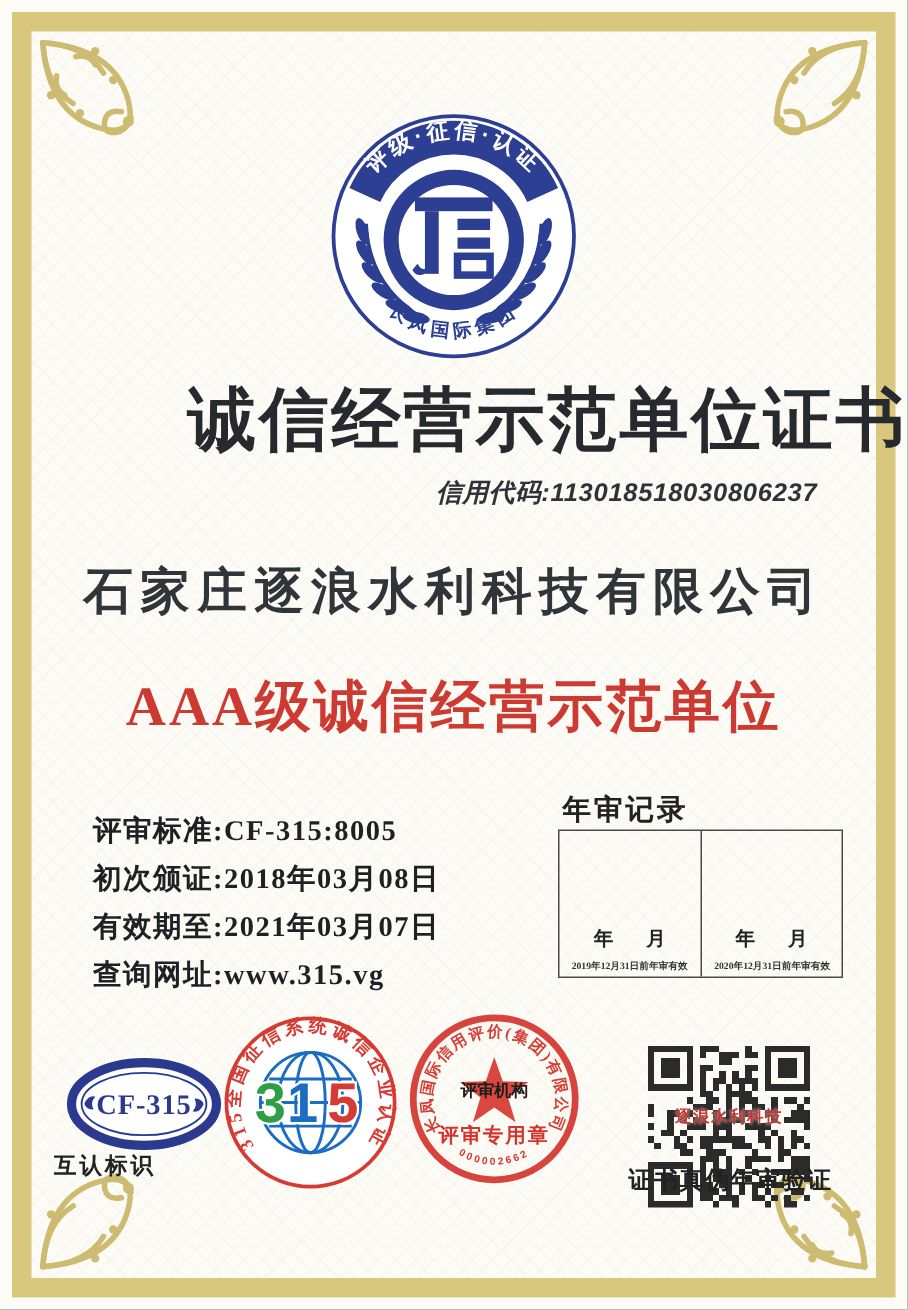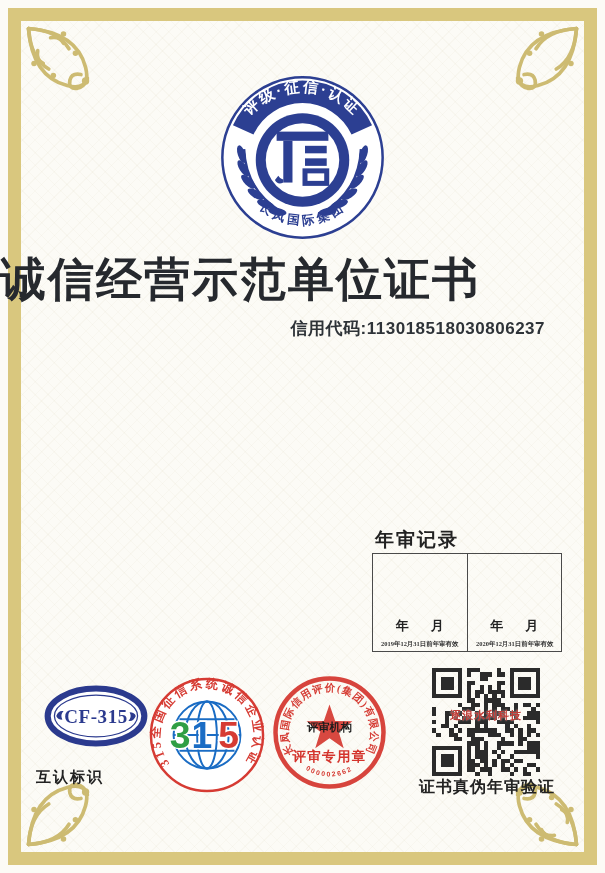--- a/index.html
+++ b/index.html
@@ -15,52 +15,52 @@
       repeating-linear-gradient(-45deg, rgba(205,195,160,.08) 0 1px, transparent 1px 9px);
   }
   .corner{position:absolute;width:92px;height:92px;}
   .corner.tl{top:23px;left:23px;}
   .corner.tr{top:23px;right:23px;transform:scaleX(-1);}
   .corner.bl{bottom:23px;left:23px;transform:scaleY(-1);}
   .corner.br{bottom:23px;right:23px;transform:scale(-1,-1);}
 
   .emblem{position:absolute;top:74px;left:219px;width:167px;height:167px;}
 
-  .title{position:absolute;top:249px;left:0;width:100%;text-align:left;
+  .title{position:absolute;top:249px;left:0;width:100%;text-align:right;
     font-family:"Liberation Sans","DejaVu Sans",sans-serif;
     font-size:46px;font-weight:900;letter-spacing:2px;color:#26292e;}
   .credit{position:absolute;top:317px;right:60px;
     font-family:"Liberation Sans","DejaVu Sans",sans-serif;
-    font-size:17px;font-weight:bold;color:#2e3338;letter-spacing:.5px;}
+    font-size:17px;font-weight:bold;color:#2e3338;letter-spacing:.5px;font-style:italic;}
   .company{position:absolute;top:372px;left:0;width:100%;text-align:center;
     font-family:"Liberation Sans","DejaVu Sans",sans-serif;
     font-size:33px;font-weight:900;letter-spacing:5px;color:#30353a;}
   .award{position:absolute;top:446px;left:0;width:100%;text-align:center;
     font-size:37px;font-weight:bold;color:#cd3a31;letter-spacing:2px;}
 
   .details{position:absolute;top:539px;left:62px;font-size:19px;font-weight:bold;color:#1e2124;}
   .details div{height:32px;line-height:32px;letter-spacing:1px;}
 
   .ar-label{position:absolute;top:527px;left:375px;font-size:19px;font-weight:bold;color:#222;letter-spacing:2px;}
   .ar-box{position:absolute;top:553px;left:372px;width:188px;height:97px;
     border:1.5px solid #4a4a4a;display:flex;}
   .ar-cell{position:relative;flex:1;border-right:1.5px solid #4a4a4a;}
   .ar-cell:last-child{border-right:none;}
   .ar-ym{position:absolute;bottom:16px;left:0;width:100%;display:flex;justify-content:center;gap:22px;
     font-size:13px;font-weight:bold;color:#222;}
   .ar-note{position:absolute;bottom:2px;left:0;width:100%;text-align:center;
     font-size:7px;font-weight:bold;color:#333;white-space:nowrap;transform:scale(.92);}
 
-  .cf315{position:absolute;top:682px;left:44px;width:104px;height:68px;}
+  .cf315{position:absolute;top:702px;left:44px;width:104px;height:68px;}
   .cf315-caption{position:absolute;top:768px;left:36px;width:120px;
     font-size:15px;font-weight:bold;color:#222;letter-spacing:2px;}
   .globe{position:absolute;top:676px;left:148px;width:118px;height:118px;}
   .seal{position:absolute;top:674px;left:271px;width:117px;height:117px;}
 
-  .qr-wrap{position:absolute;top:668px;left:432px;width:108px;height:108px;}
+  .qr-wrap{position:absolute;top:697px;left:432px;width:108px;height:108px;}
   .qr-overlay{position:absolute;top:40px;left:0;width:100%;text-align:center;
     font-size:11px;font-weight:bold;color:#c03a35;letter-spacing:1px;
     text-shadow:0 0 2px rgba(255,255,255,.7);}
   .qr-caption{position:absolute;top:777px;left:412px;width:150px;text-align:center;
     font-size:16px;font-weight:bold;color:#222;letter-spacing:1px;}
 </style>
 </head>
 <body>
 
 <div class="cert">
@@ -180,21 +180,29 @@
         <rect x="3" y="13" width="26" height="15" fill="none" stroke="#2c3f92" stroke-width="6"></rect>
       </g>
       <text font-family="'Liberation Sans','DejaVu Sans',sans-serif" font-size="15" font-weight="bold" fill="#2c3f92" letter-spacing="4" text-anchor="middle">
         <textPath href="#arcBottom" startOffset="50%">长凤国际集团</textPath>
       </text>
     </svg>
   </div>
 
   <div class="title">诚信经营示范单位证书</div>
   <div class="credit">信用代码:113018518030806237</div>
-
+  <div class="company">石家庄逐浪水利科技有限公司</div>
+  <div class="award">AAA级诚信经营示范单位</div>
+
+  <div class="details">
+    <div>评审标准:CF-315:8005</div>
+    <div>初次颁证:2018年03月08日</div>
+    <div>有效期至:2021年03月07日</div>
+    <div>查询网址:www.315.vg</div>
+  </div>
 
   <div class="ar-label">年审记录</div>
   <div class="ar-box">
     <div class="ar-cell">
       <div class="ar-ym">
         <span>年</span>
         <span>月</span>
       </div>
       <div class="ar-note">2019年12月31日前年审有效</div>
     </div>

